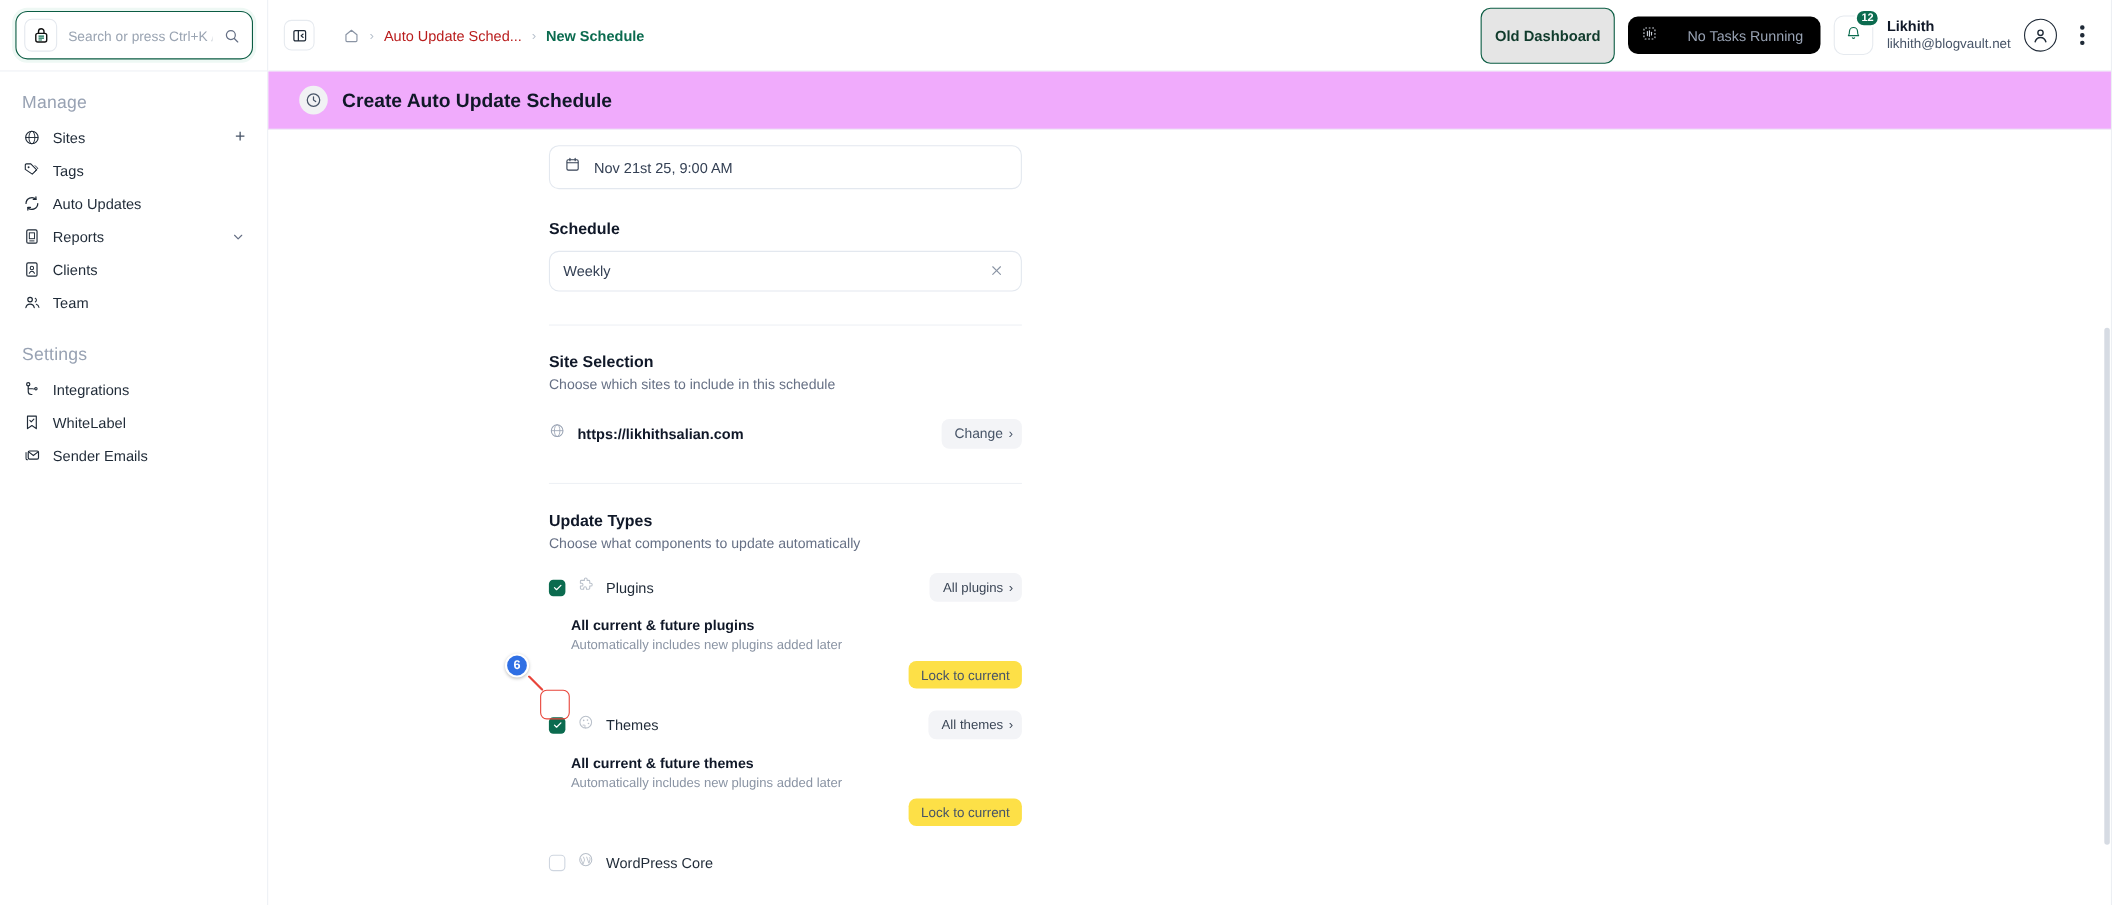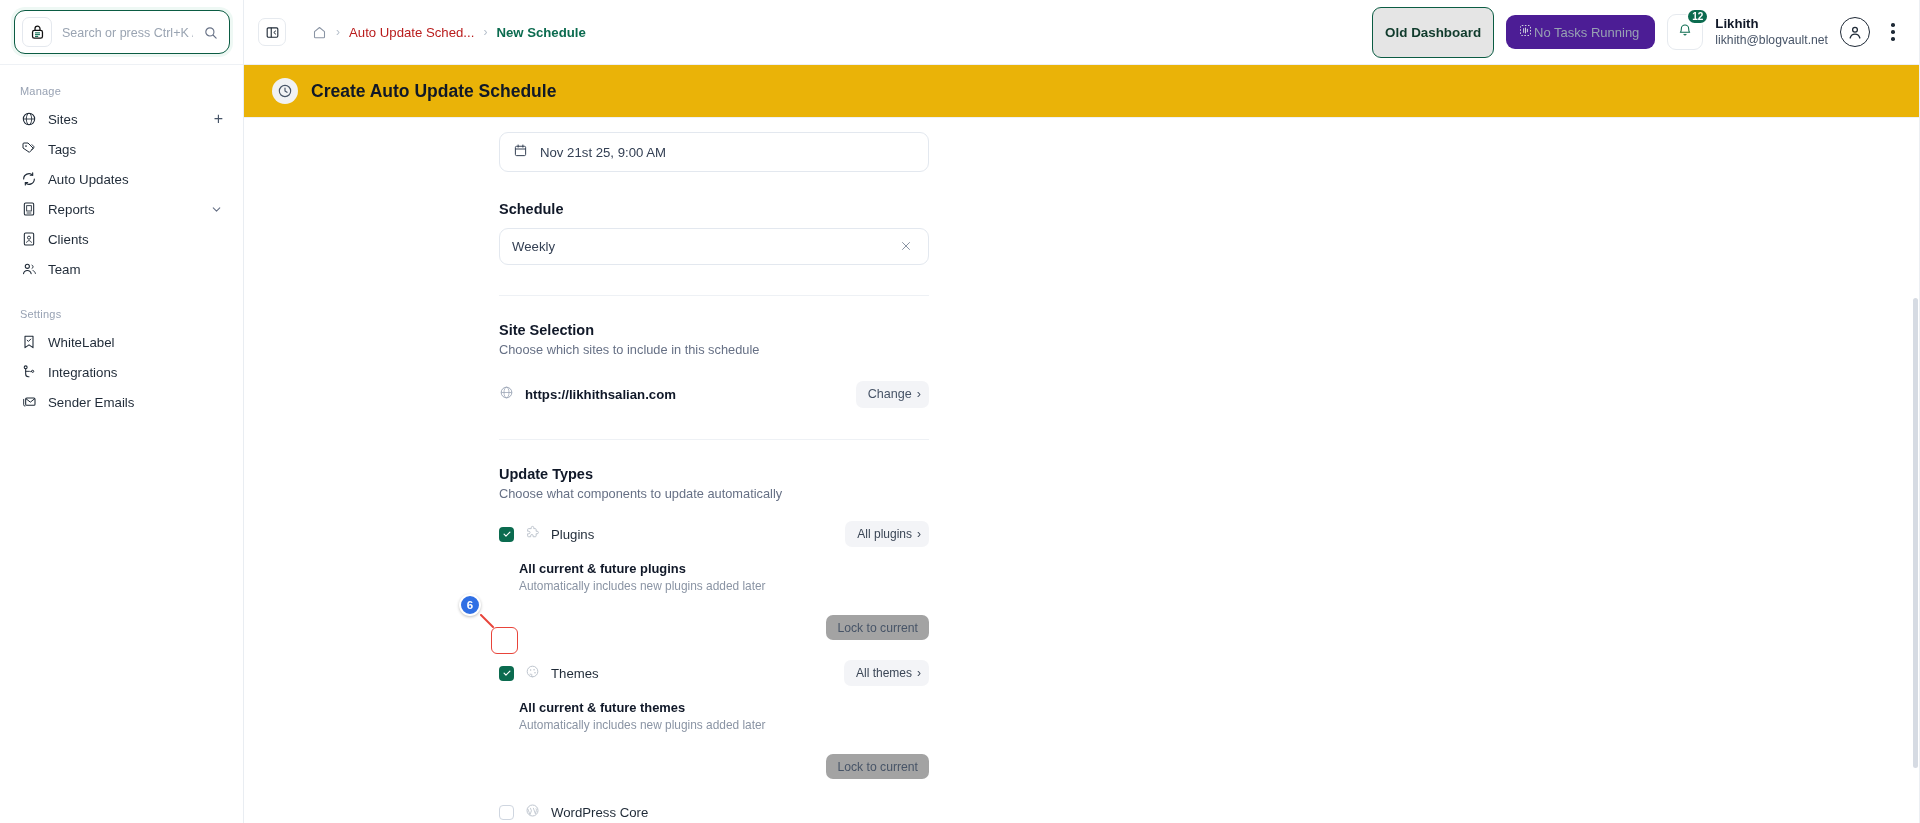--- a/index.html
+++ b/index.html
@@ -37,21 +37,21 @@
     display: flex; align-items: center; justify-content: center;
     flex: 0 0 30px;
   }
   .search-placeholder {
     flex: 1; font-size: 12.5px; color: #9aa4b2; white-space: nowrap; overflow: hidden;
   }
   .search-mag { flex: 0 0 16px; display: flex; align-items: center; }
 
   .nav { padding: 12px 0 0 0; }
   .nav-group-label {
-    font-size: 11px; color: #98a2b3; padding: 8px 0 7px 20px; letter-spacing: .2px;
+    font-size: 16px; color: #98a2b3; padding: 8px 0 7px 20px; letter-spacing: .2px;
   }
   .nav-item {
     display: flex; align-items: center; gap: 11px;
     height: 30px; margin: 0 10px 0 10px; padding: 0 10px;
     border-radius: 8px; cursor: pointer; position: relative;
   }
   .nav-item .ico { width: 17px; height: 17px; flex: 0 0 17px; display: flex; align-items: center; justify-content: center; }
   .nav-item .lbl { font-size: 13.3px; color: #1f2a37; }
   .nav-item .plus { margin-left: auto; color: #475467; font-size: 16px; line-height: 1; }
   .nav-item .chev { margin-left: auto; display: flex; align-items: center; }
@@ -79,22 +79,22 @@
 
   .topbar-right { margin-left: auto; display: flex; align-items: center; gap: 12px; }
   .btn-old-dash {
     height: 51px; padding: 0 12px; border-radius: 9px;
     border: 1.4px solid #0b5c43; background: #e5e5e5;
     color: #103b2c; font-size: 13.4px; font-weight: 600;
     display: flex; align-items: center; cursor: pointer;
   }
   .chip-tasks {
     height: 34px; padding: 0 16px 0 12px; border-radius: 9px;
-    background: #4c1d95; color: #98a2b3; font-size: 13px;
-    display: flex; align-items: center; gap: 1px; cursor: default;
+    background: #000000; color: #98a2b3; font-size: 13px;
+    display: flex; align-items: center; gap: 27px; cursor: default;
   }
   .bell-wrap {
     width: 36px; height: 36px; border: 1px solid #e6eaef; border-radius: 9px;
     display: flex; align-items: center; justify-content: center;
     position: relative; cursor: pointer; background: #fff;
   }
   .bell-badge {
     position: absolute; top: -7px; right: -7px;
     min-width: 17px; height: 17px; padding: 0 4px;
     border-radius: 9px; background: #0b6b4f; color: #fff;
@@ -111,21 +111,21 @@
     cursor: pointer; flex: 0 0 30px; background: #fff;
   }
   .kebab { width: 22px; height: 30px; display: flex; flex-direction: column; align-items: center; justify-content: center; gap: 3.5px; cursor: pointer; }
   .kebab i { width: 3.6px; height: 3.6px; border-radius: 50%; background: #1f2a37; display: block; }
 
   
   .page-head {
     height: 53px; flex: 0 0 53px;
     display: flex; align-items: center; gap: 13px;
     padding: 0 0 0 28px;
-    border-bottom: 1px solid #eef1f5; background: #eab308;
+    border-bottom: 1px solid #eef1f5; background: #f0abfc;
   }
   .page-head-ico {
     width: 26px; height: 26px; border-radius: 50%;
     background: #f1f2f4; display: flex; align-items: center; justify-content: center; flex: 0 0 26px;
   }
   .page-title { font-size: 17.5px; font-weight: 700; color: #101828; }
 
   
   .content { flex: 1; overflow: hidden; position: relative; background: #fff; }
   .form-col { width: 430px; margin-left: 255px; padding-top: 0; }
@@ -181,23 +181,23 @@
     background: #f3f4f7; border-radius: 7px; border: none;
     display: flex; align-items: center; gap: 5px;
     font-size: 12px; color: #3b4656; cursor: pointer;
     font-family: "Liberation Sans", sans-serif;
   }
   .sub-row { display: flex; align-items: flex-start; margin-top: 14px; padding-left: 20px; flex-direction: column; }
   .sub-txt-main { font-size: 12.9px; font-weight: 700; color: #101828; }
   .sub-txt-sub { font-size: 11.9px; color: #8a94a4; margin-top: 3px; }
   .pill-lock {
     margin-left: auto; height: 25px; padding: 0 11px;
-    background: #a3a3a3; border-radius: 7px; border: none;
+    background: #fde047; border-radius: 7px; border: none;
     font-size: 12.2px; color: #475467; cursor: pointer;
-    display: flex; align-items: center; align-self: flex-start; margin-top: 22px;
+    display: flex; align-items: center; align-self: flex-start; margin-top: 8px;
     font-family: "Liberation Sans", sans-serif;
   }
 
   
   .hl-box {
     position: absolute; left: 247px; top: 627px;
     width: 27px; height: 27px;
     border: 1.6px solid #e8443a; border-radius: 6px;
     box-sizing: border-box; pointer-events: none;
   }
@@ -323,37 +323,37 @@
         <span class="lbl">Team</span>
       </div>
 
       <div class="nav-spacer"></div>
 
       <div class="nav-group-label">Settings</div>
 
       <div class="nav-item">
         <span class="ico">
           <svg width="16" height="16" viewBox="0 0 24 24" fill="none">
-            <path d="M6 3.5h12v17l-6-4.2-6 4.2v-17z" stroke="#1f2a37" stroke-width="1.6" stroke-linejoin="round"></path>
-            <path d="M9.2 9.3l1.9 1.9 3.6-3.6" stroke="#1f2a37" stroke-width="1.5" stroke-linecap="round" stroke-linejoin="round"></path>
-          </svg>
-        </span>
-        <span class="lbl">WhiteLabel</span>
-      </div>
-
-      <div class="nav-item">
-        <span class="ico">
-          <svg width="16" height="16" viewBox="0 0 24 24" fill="none">
             <circle cx="7" cy="5" r="2.2" stroke="#1f2a37" stroke-width="1.6"></circle>
             <circle cx="17.5" cy="11" r="1.6" stroke="#1f2a37" stroke-width="1.5"></circle>
             <path d="M7 7.2V15a4 4 0 004 4h1" stroke="#1f2a37" stroke-width="1.6" stroke-linecap="round"></path>
             <path d="M7 11h5.5a3.5 3.5 0 003.5 0" stroke="#1f2a37" stroke-width="1.4" stroke-linecap="round"></path>
           </svg>
         </span>
         <span class="lbl">Integrations</span>
+      </div>
+
+      <div class="nav-item">
+        <span class="ico">
+          <svg width="16" height="16" viewBox="0 0 24 24" fill="none">
+            <path d="M6 3.5h12v17l-6-4.2-6 4.2v-17z" stroke="#1f2a37" stroke-width="1.6" stroke-linejoin="round"></path>
+            <path d="M9.2 9.3l1.9 1.9 3.6-3.6" stroke="#1f2a37" stroke-width="1.5" stroke-linecap="round" stroke-linejoin="round"></path>
+          </svg>
+        </span>
+        <span class="lbl">WhiteLabel</span>
       </div>
 
       <div class="nav-item">
         <span class="ico">
           <svg width="16" height="16" viewBox="0 0 24 24" fill="none">
             <rect x="7" y="6" width="14" height="11" rx="1.8" stroke="#1f2a37" stroke-width="1.6"></rect>
             <path d="M7.6 7.2l6.4 5 6.4-5" stroke="#1f2a37" stroke-width="1.5" stroke-linecap="round"></path>
             <path d="M4 8v8.2A1.8 1.8 0 005.8 18H6" stroke="#1f2a37" stroke-width="1.4" stroke-linecap="round"></path>
           </svg>
         </span>

